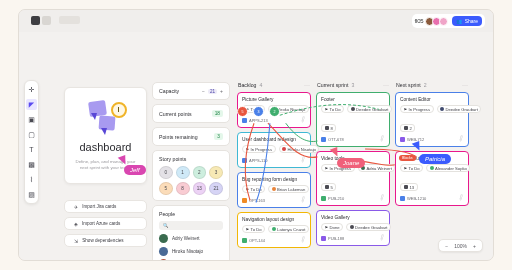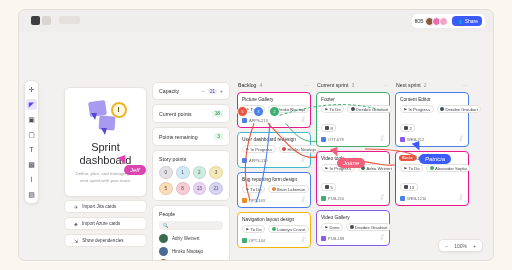--- a/index.html
+++ b/index.html
@@ -260,21 +260,20 @@
       </div>
 
       <div class="infocard">
         <div class="illus">
           <div class="sticky s1"></div>
           <div class="cursor-i" style="left:18px;top:16px"></div>
           <div class="sticky s2"></div>
           <div class="cursor-i" style="left:28px;top:31px"></div>
           <div class="clock"></div>
         </div>
-        <div class="ic-title">Sprint</div>
         <div class="ic-title">dashboard</div>
         <div class="ic-desc">Define, plan, and manage your next sprint with your team.</div>
       </div>
 
       <div class="actions">
         <div class="act">
           <span class="gl">✈</span>
           <span>Import Jira cards</span>
         </div>
         <div class="act">

